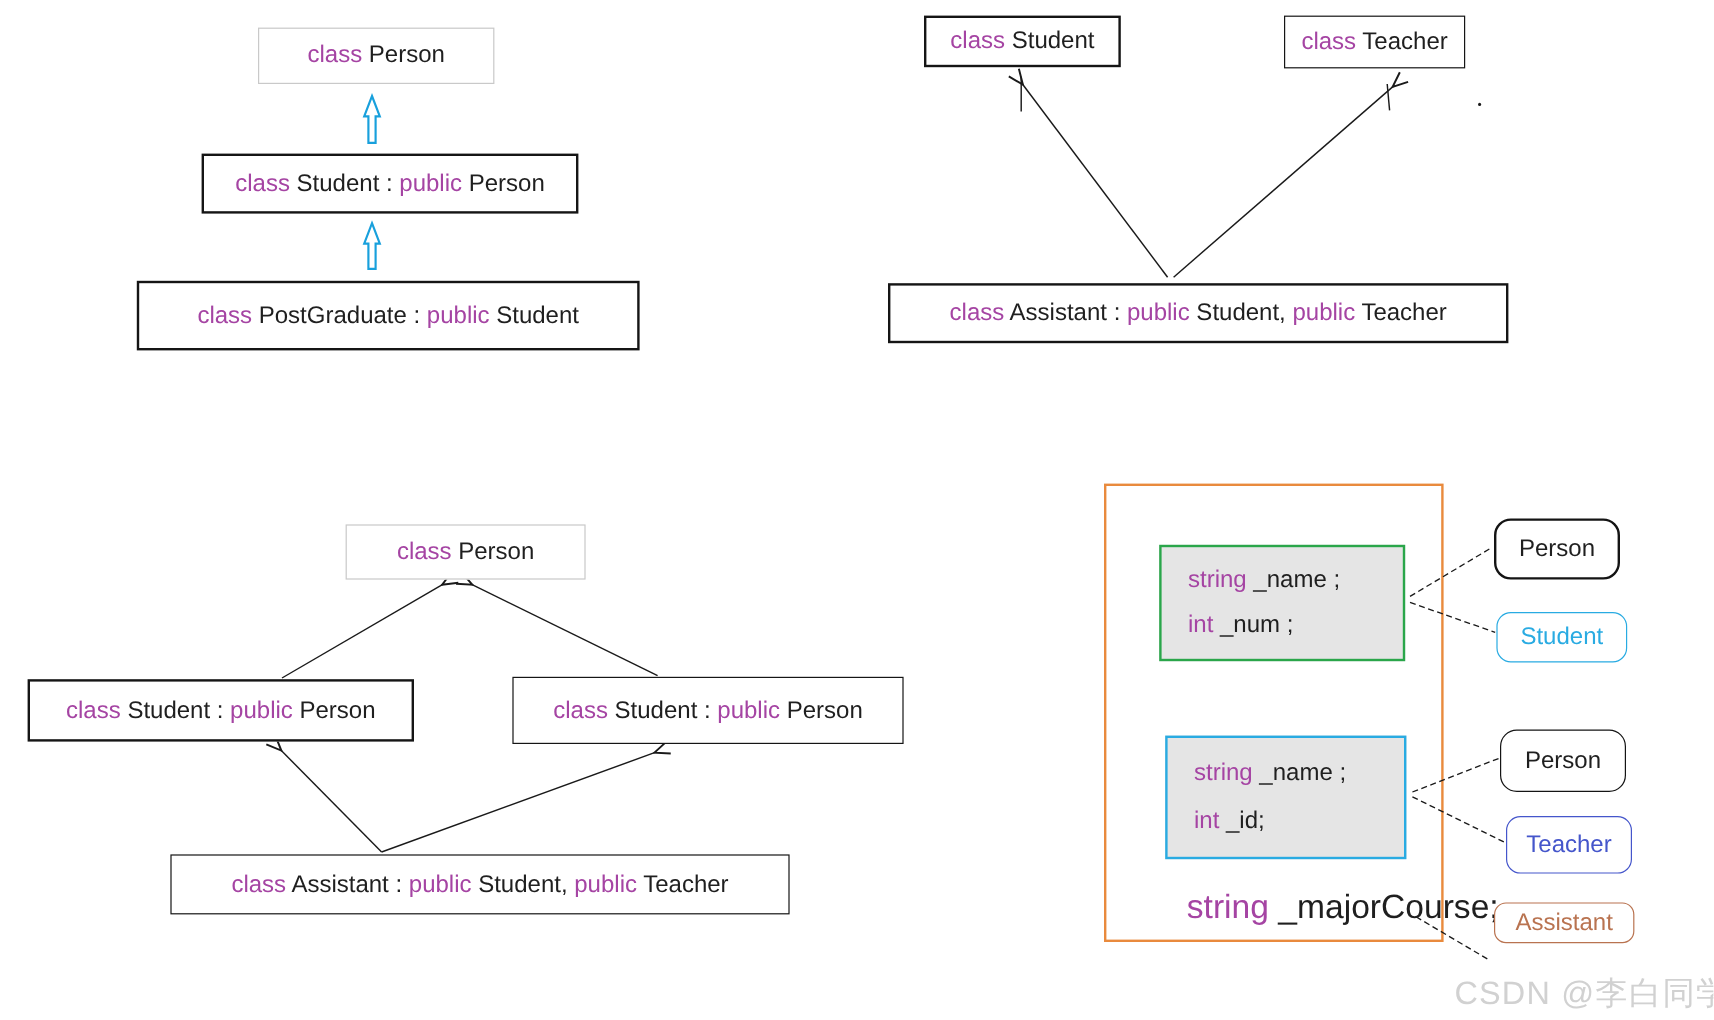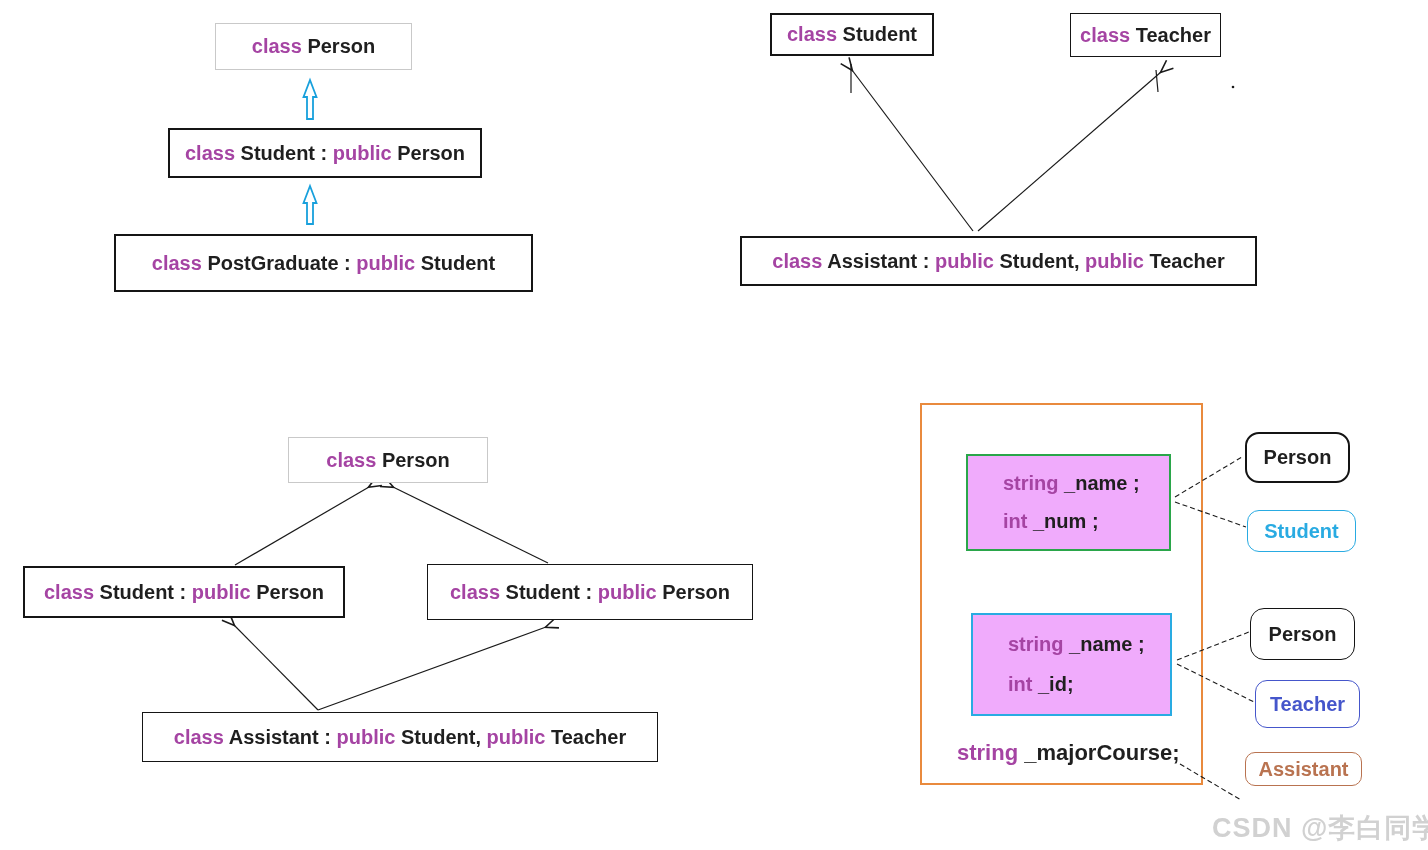--- a/index.html
+++ b/index.html
@@ -1,47 +1,47 @@
 <!DOCTYPE html>
 <html><head>
 <meta charset="utf-8">
 <style>
   html,body{margin:0;padding:0;background:#fff;}
   .canvas{
     position:relative;width:1428px;height:850px;background:#ffffff;
     font-family:"Liberation Sans","DejaVu Sans",sans-serif;
-    overflow:hidden;color:#1f1f1f;font-weight:bold;
+    overflow:hidden;color:#1f1f1f;
   }
   svg.overlay{position:absolute;left:0;top:0;width:1428px;height:850px;z-index:1;}
   .ln{stroke:#1a1a1a;stroke-width:1.2;fill:none;}
   .lnd{stroke:#1a1a1a;stroke-width:1.1;fill:none;stroke-dasharray:5 3;}
   .blockArrow{stroke:#18a0dc;stroke-width:1.8;fill:#ffffff;}
   .box{
     position:absolute;z-index:2;background:#fff;
     display:flex;align-items:center;justify-content:center;
     font-size:20px;white-space:pre;box-sizing:border-box;
   }
   .b-gray{border:1px solid #c9c9c9;}
   .b-black{border:2px solid #151515;}
   .b-black-thin{border:1.5px solid #151515;}
   .members{
-    position:absolute;z-index:2;background:#f0abfc;box-sizing:border-box;
+    position:absolute;z-index:2;background:#e5e5e5;box-sizing:border-box;
     display:flex;flex-direction:column;justify-content:space-evenly;
-    padding-left:35px;font-size:20px;white-space:pre;
+    padding-left:22px;font-size:20px;white-space:pre;
   }
   .pill{
     position:absolute;z-index:2;background:#fff;box-sizing:border-box;
     display:flex;align-items:center;justify-content:center;
     font-size:20px;white-space:pre;
   }
   .container-orange{
     position:absolute;z-index:0;background:#fff;box-sizing:border-box;
     border:2px solid #e98a3d;
   }
-  .floating-text{position:absolute;z-index:2;font-size:22px;white-space:pre;}
+  .floating-text{position:absolute;z-index:2;font-size:28px;white-space:pre;margin-left:32px;}
   .watermark{
     position:absolute;z-index:5;font-size:27px;white-space:nowrap;
     color:#c9c9c9;opacity:.85;letter-spacing:1px;
   }
 </style>
 </head>
 <body>
 
 <div class="canvas">
 

